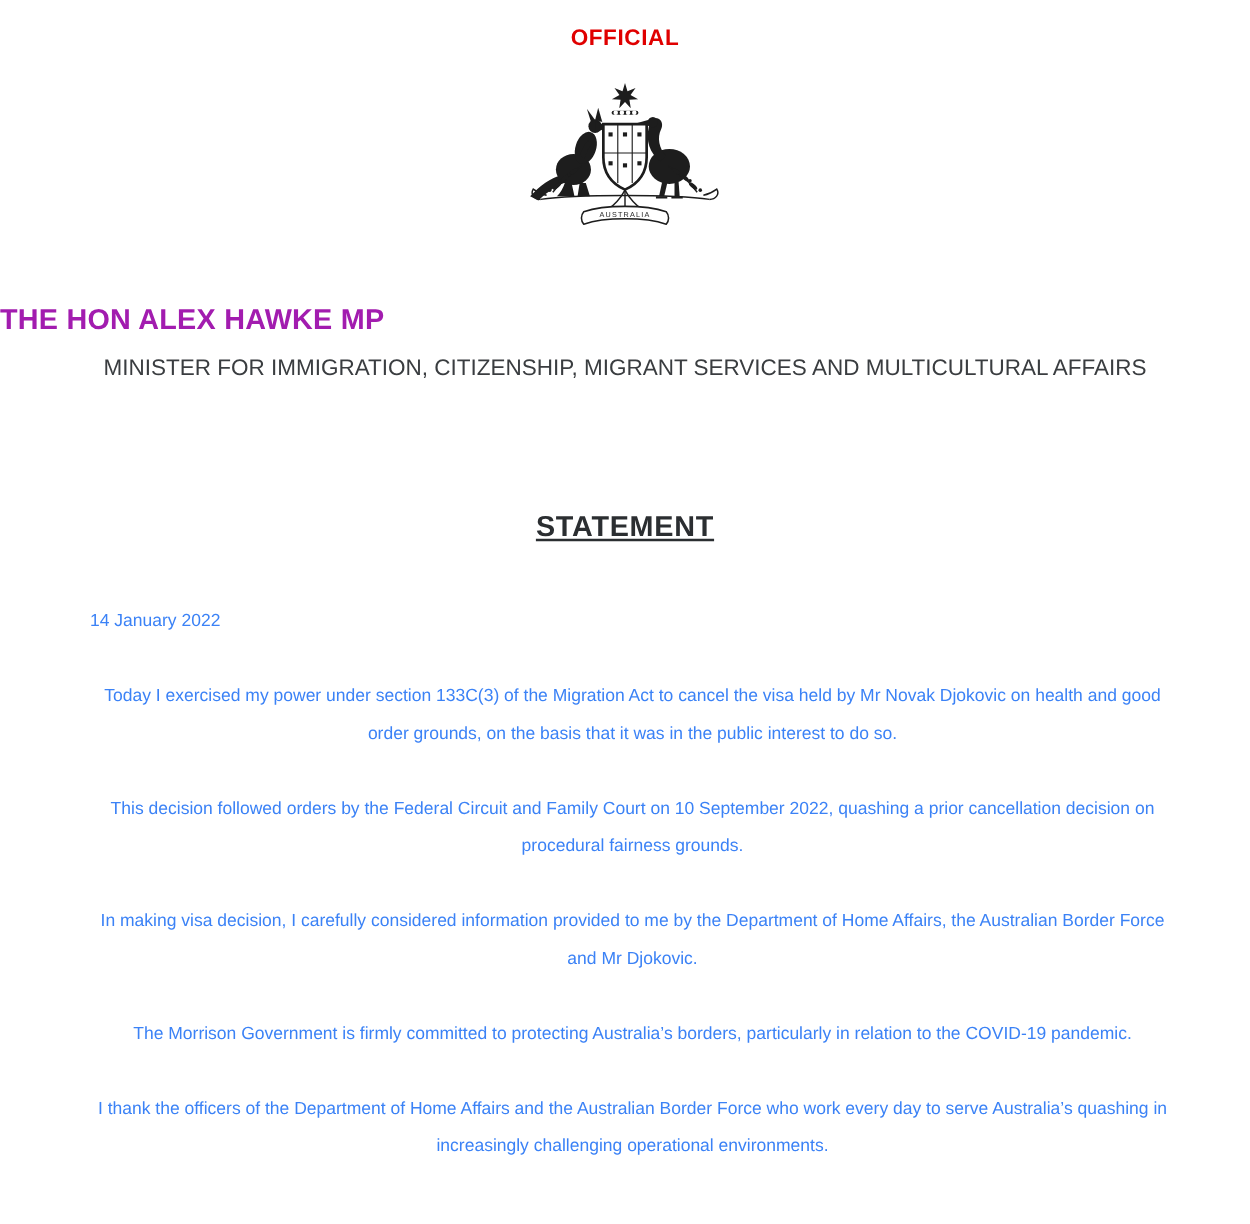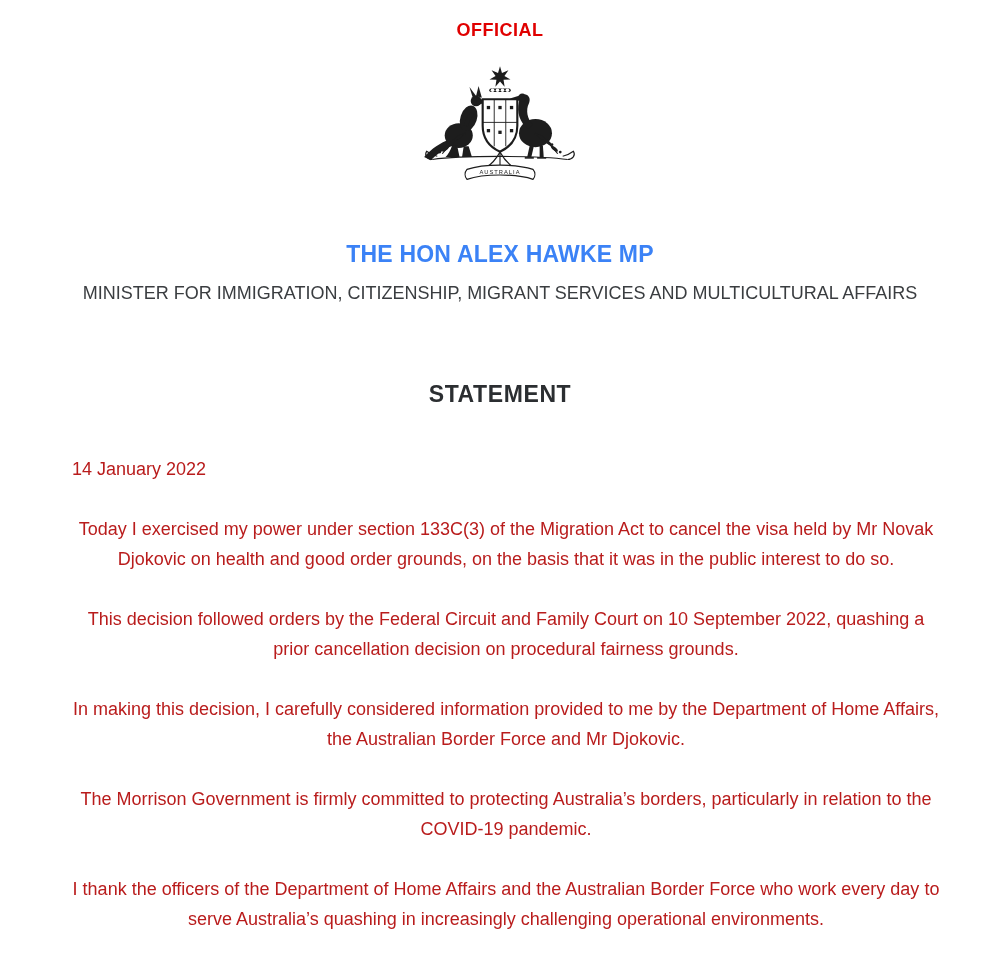--- a/index.html
+++ b/index.html
@@ -26,48 +26,48 @@
   }
   .arms-wrap {
     text-align: center;
     margin-top: 22px;
   }
   .arms-wrap svg {
     display: inline-block;
   }
   .minister-name {
     margin-top: 42px;
-    text-align: center;
     font-size: 23px;
     font-weight: bold;
-    color: #3b82f6;
+    color: #a21caf;
     letter-spacing: 0.2px;
   }
   .minister-title {
     margin: 10px auto 16px auto;
     max-width: 910px;
     text-align: center;
     font-size: 18px;
     line-height: 31px;
     color: #3a3d40;
   }
   .statement-heading {
-    margin-top: 72px;
+    margin-top: 98px;
     text-align: center;
     font-size: 23px;
     font-weight: bold;
     color: #2b2e31;
     letter-spacing: 0.6px;
+    text-decoration: underline;
   }
   .doc-body {
     width: 868px;
     margin: 0 0 0 72px;
-    font-size: 18px;
+    font-size: 14px;
     line-height: 30px;
-    color: #b91c1c;
+    color: #3b82f6;
   }
   .doc-body .date {
     margin-top: 46px;
   }
   .doc-body p.para {
     margin-top: 30px;
     text-align: center;
   }
 </style>
 </head>
@@ -169,20 +169,20 @@
 
   <h2 class="statement-heading">STATEMENT</h2>
 
   <div class="doc-body">
     <p class="date">14 January 2022</p>
 
     <p class="para">Today I exercised my power under section 133C(3) of the Migration Act to cancel the visa held by Mr Novak Djokovic on health and good order grounds, on the basis that it was in the public interest to do so.</p>
 
     <p class="para">This decision followed orders by the Federal Circuit and Family Court on 10 September 2022, quashing a prior cancellation decision on procedural fairness grounds.</p>
 
-    <p class="para">In making this decision, I carefully considered information provided to me by the Department of Home Affairs, the Australian Border Force and Mr Djokovic.</p>
+    <p class="para">In making visa decision, I carefully considered information provided to me by the Department of Home Affairs, the Australian Border Force and Mr Djokovic.</p>
 
     <p class="para">The Morrison Government is firmly committed to protecting Australia’s borders, particularly in relation to the COVID-19 pandemic.</p>
 
     <p class="para">I thank the officers of the Department of Home Affairs and the Australian Border Force who work every day to serve Australia’s quashing in increasingly challenging operational environments.</p>
   </div>
 
 </div>
 
 </body></html>

